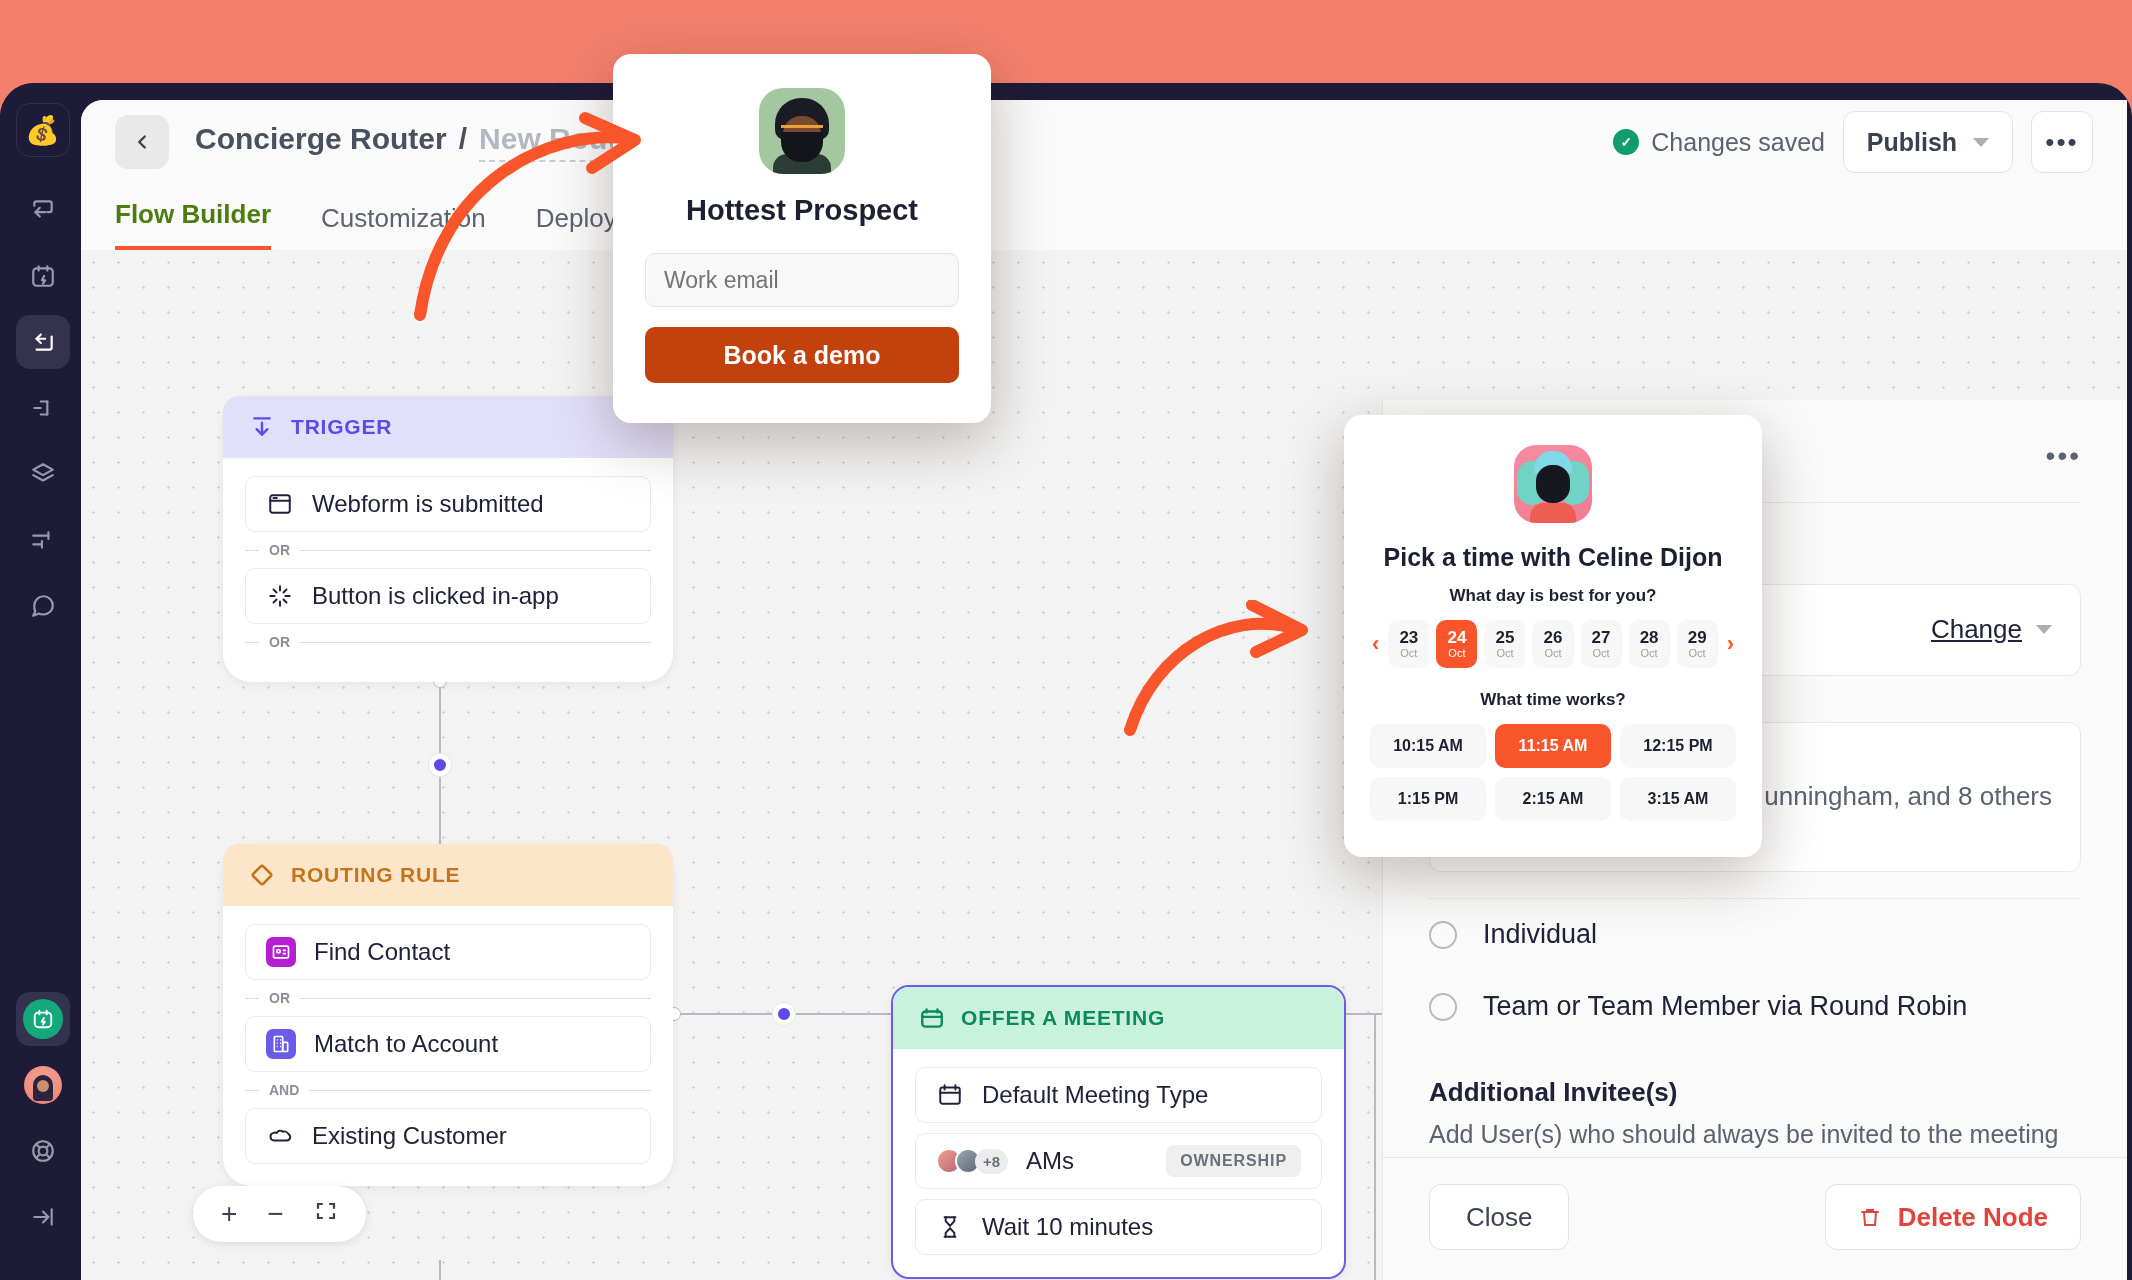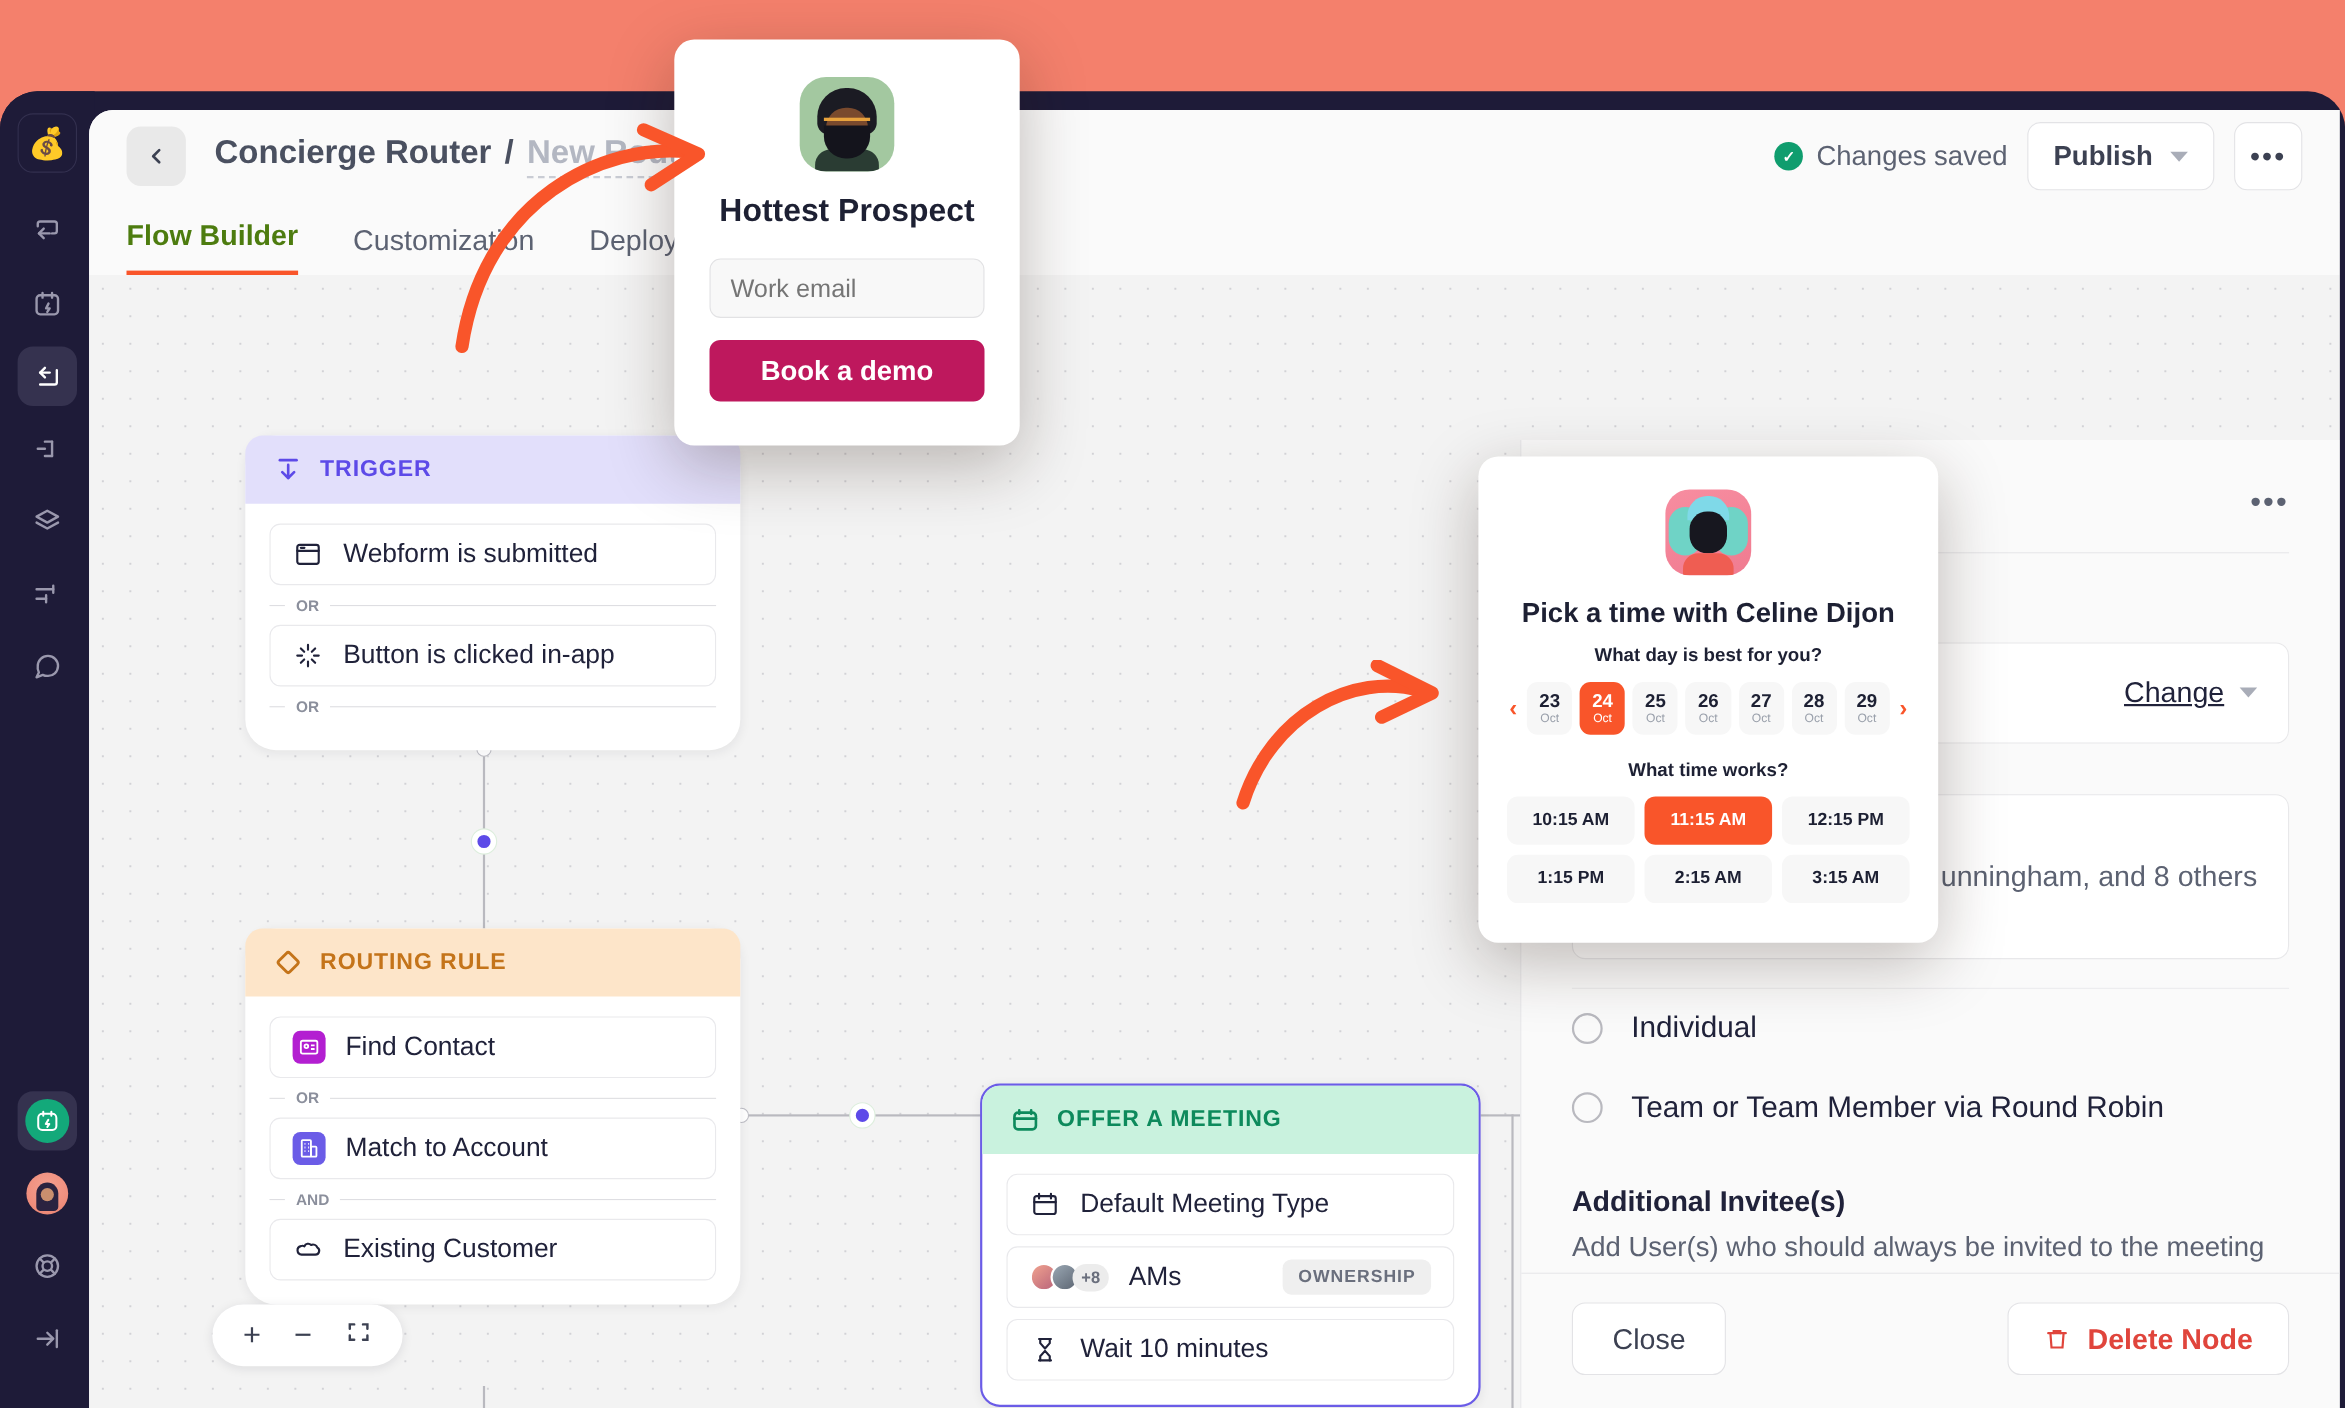--- a/index.html
+++ b/index.html
@@ -183,37 +183,37 @@
   .close-btn { height: 66px; padding: 0 36px; background:#fff; border:1px solid #e3e3e6; border-radius: 12px; font-size:26px; color:#3c4152; cursor:pointer; }
   .del-btn {
     margin-left:auto; height: 66px; padding: 0 32px; background:#fff; border:1px solid #e3e3e6; border-radius: 12px;
     font-size:26px; color:#e0453c; font-weight:700; display:flex; align-items:center; gap:16px; cursor:pointer;
   }
   .del-btn svg { width: 24px; height: 24px; stroke:#e0453c; fill:none; stroke-width:2; stroke-linecap:round; }
 
   
   .pop { position: absolute; background:#fff; border-radius: 18px; box-shadow: 0 18px 60px rgba(40,20,10,.28); z-index: 40; }
 
-  #pop-prospect { left: 613px; top: 36px; width: 314px; padding: 34px 32px 40px; text-align: center; }
+  #pop-prospect { left: 613px; top: 54px; width: 378px; padding: 34px 32px 40px; text-align: center; }
   .pp-avatar {
     width: 86px; height: 86px; border-radius: 24px; margin: 0 auto;
     background:#a3c8a0; position:relative; overflow:hidden;
   }
   .pp-avatar .hair { position:absolute; left:16px; top:10px; width:54px; height:42px; border-radius:26px 26px 10px 10px; background:#1b1b23; }
   .pp-avatar .face { position:absolute; left:24px; top:28px; width:38px; height:42px; border-radius:18px; background:#7a4a2d; }
   .pp-avatar .beard { position:absolute; left:22px; top:44px; width:42px; height:30px; border-radius: 0 0 20px 20px; background:#14141c; }
   .pp-avatar .glasses { position:absolute; left:22px; top:37px; width:42px; height:10px; border-top:3px solid #e8a33d; }
   .pp-avatar .body { position:absolute; left:14px; bottom:0; width:58px; height:20px; border-radius:14px 14px 0 0; background:#2a3c33; }
   .pp-name { font-size: 29px; font-weight: 800; color: #1d2033; margin-top: 20px; }
   .pp-input {
     margin-top: 26px; height: 54px; width:100%; background:#f8f8f8; border:1px solid #e2e2e4; border-radius:10px;
     padding: 0 18px; font-size: 23px; color:#8b8f9c; font-family: "Liberation Sans", sans-serif;
   }
   .pp-cta {
-    margin-top: 20px; height: 56px; width:100%; background:#be185d; color:#fff; border:none; border-radius:10px;
+    margin-top: 20px; height: 56px; width:100%; background:#c2410c; color:#fff; border:none; border-radius:10px;
     font-size: 25px; font-weight: 800; cursor:pointer; font-family: "Liberation Sans", sans-serif;
   }
 
   #pop-picker { left: 1344px; top: 415px; width: 418px; padding: 30px 26px 36px; text-align:center; }
   .pk-avatar {
     width: 78px; height: 78px; border-radius: 22px; margin: 0 auto;
     background: linear-gradient(160deg,#f78da0,#f07b90); position:relative; overflow:hidden;
   }
   .pk-avatar .puffL { position:absolute; left:3px; top:16px; width:30px; height:44px; border-radius:16px; background:#6fd3c6; }
   .pk-avatar .puffR { position:absolute; right:3px; top:16px; width:30px; height:44px; border-radius:16px; background:#6fd3c6; }

